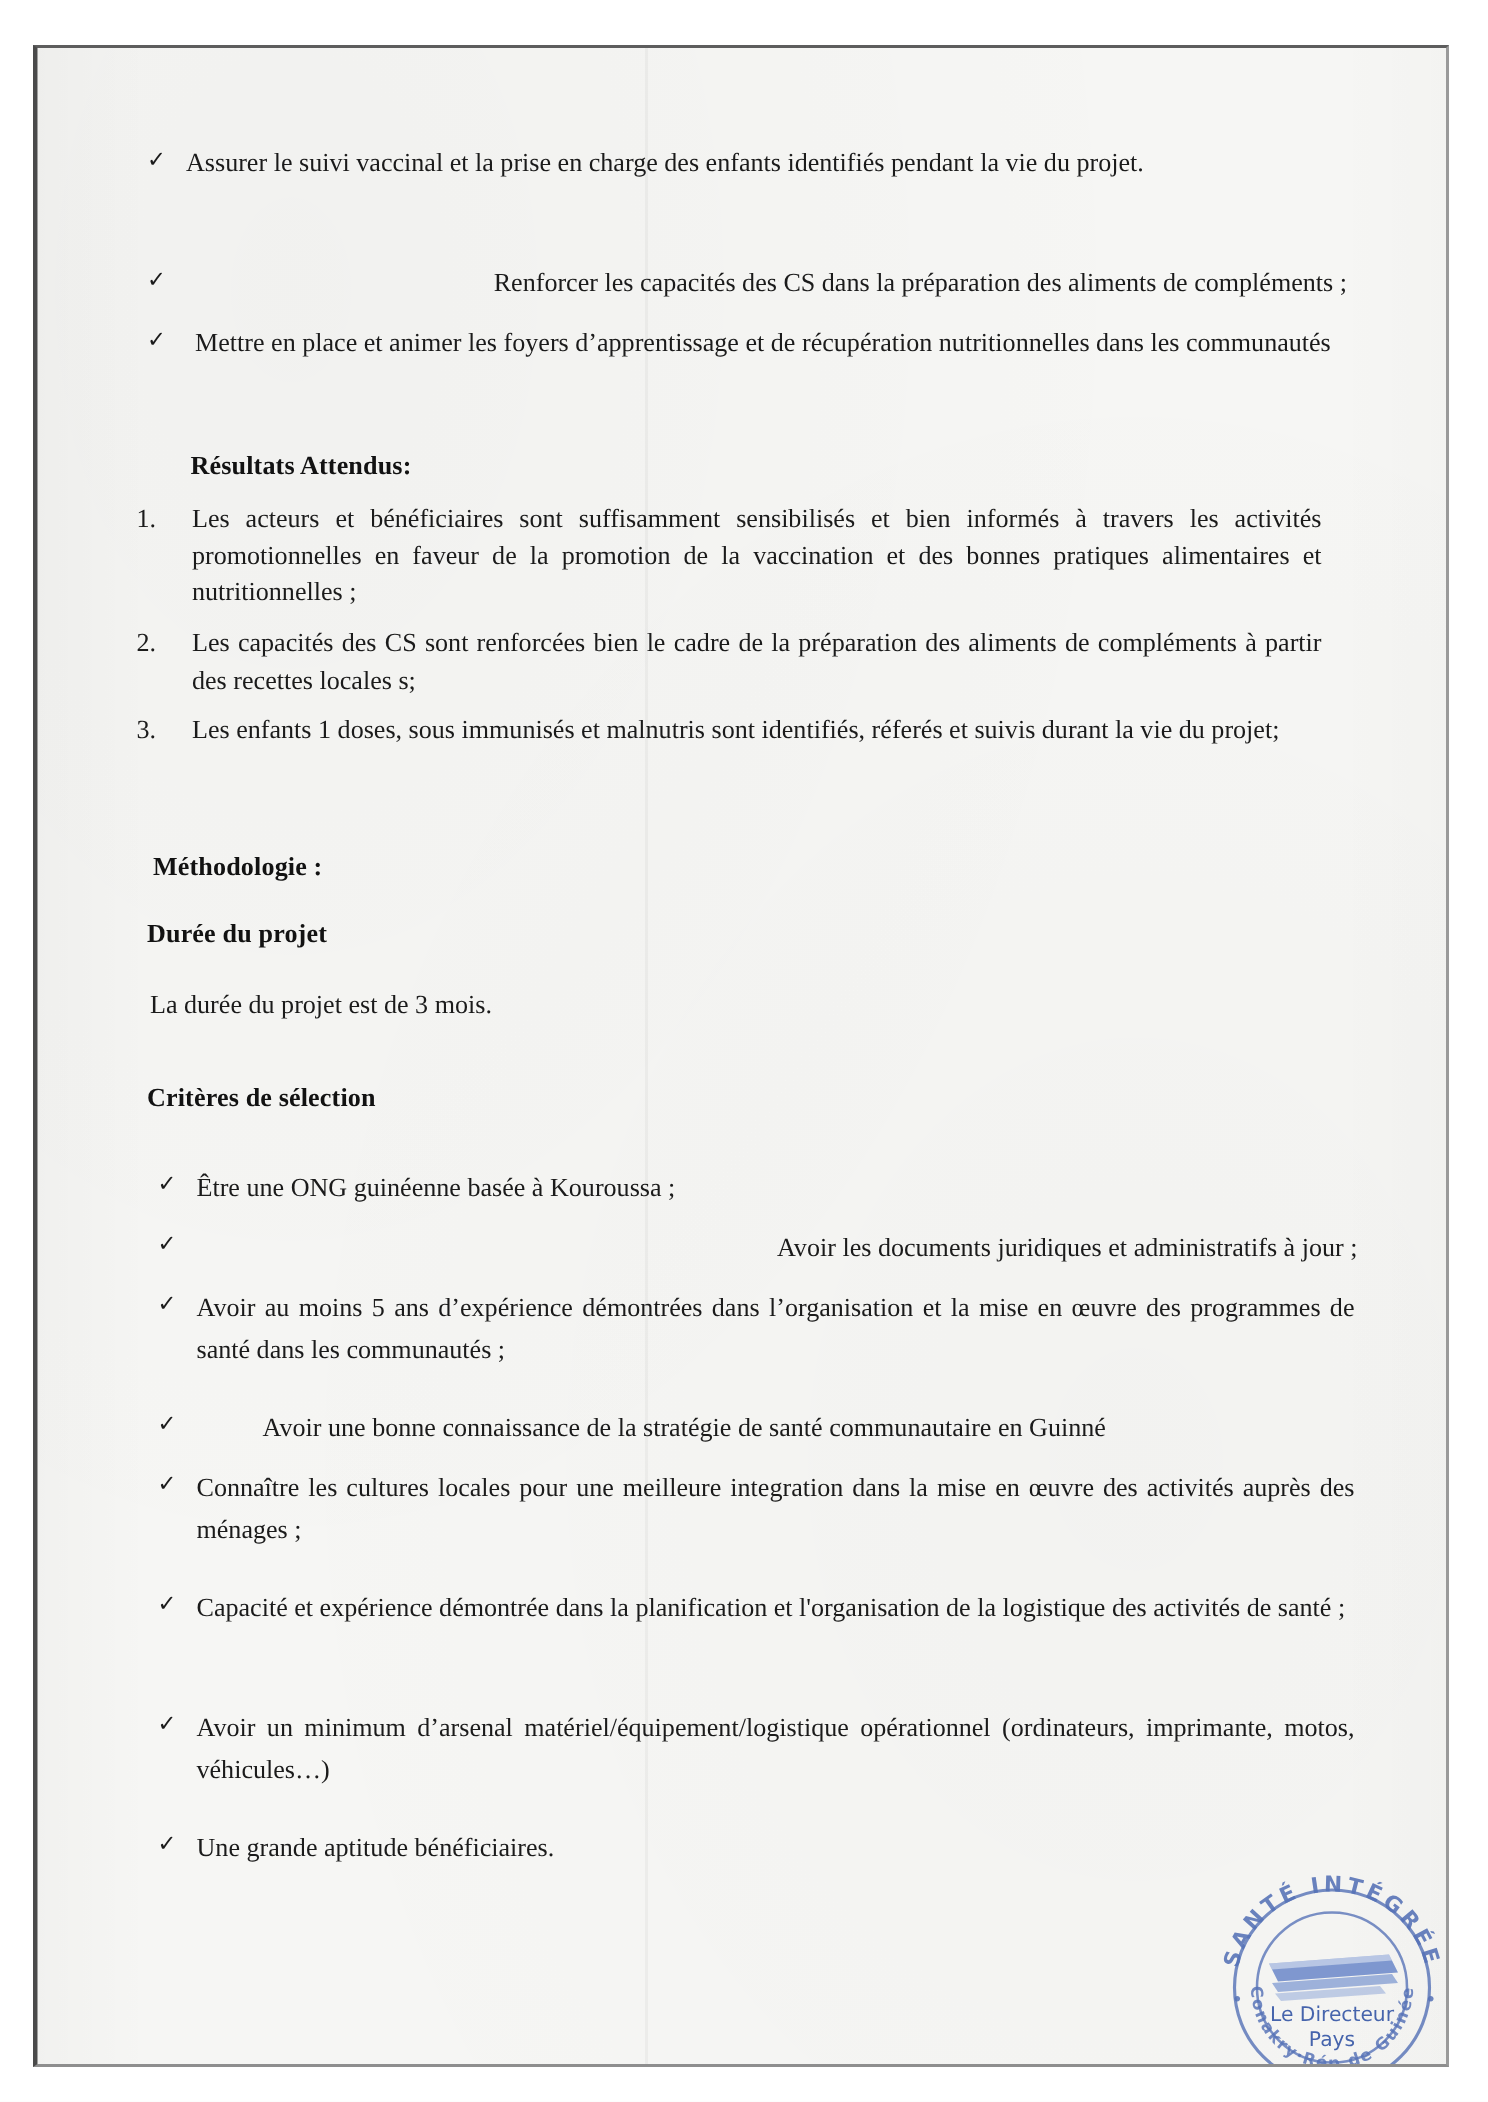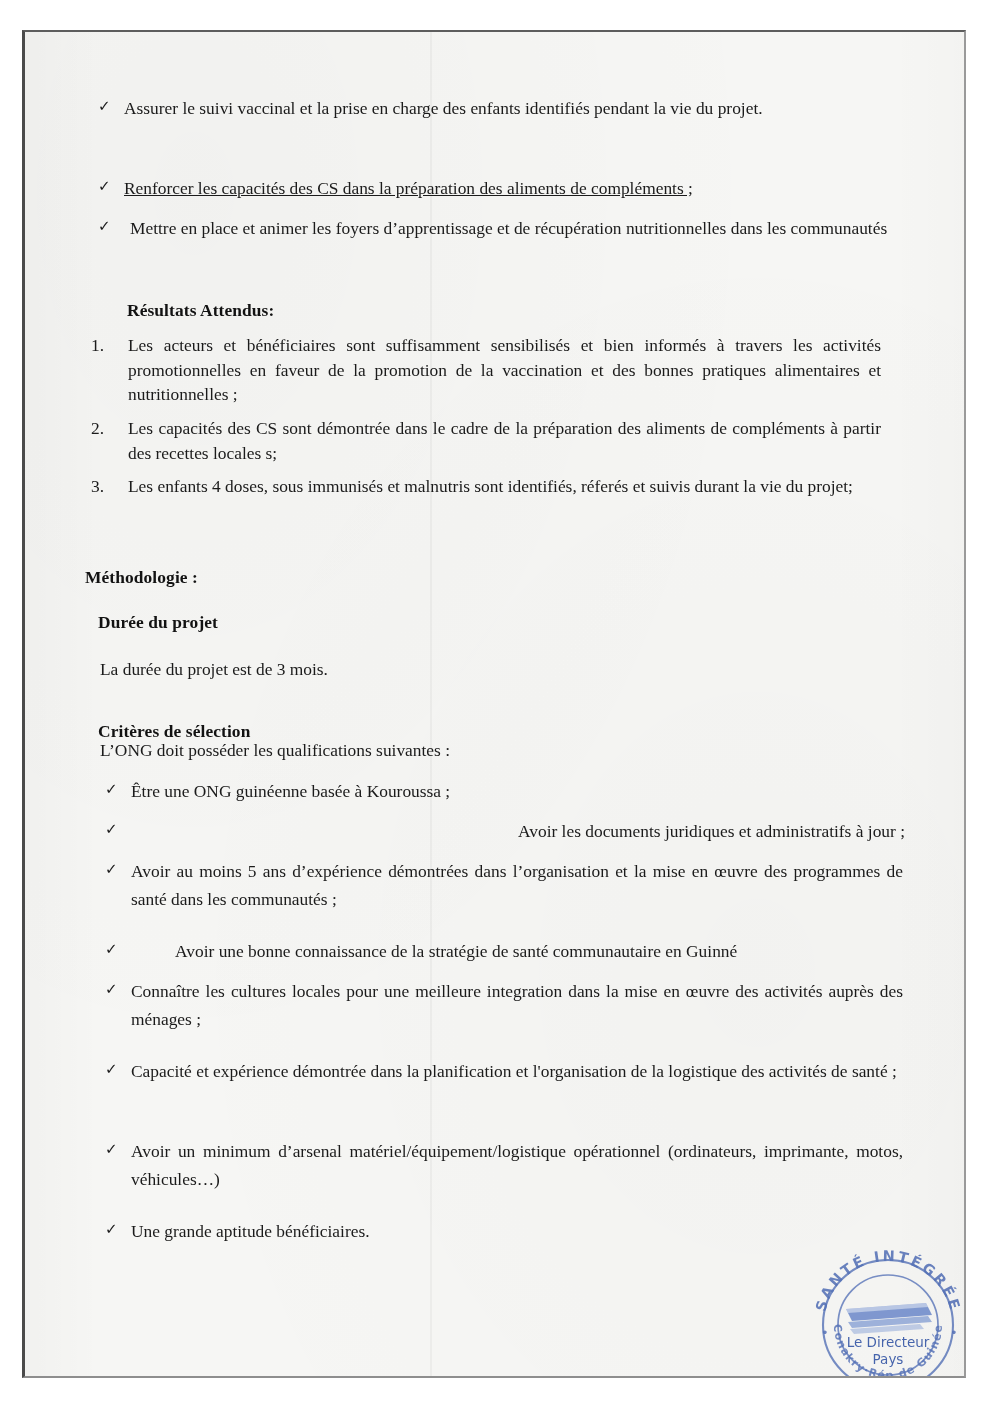--- a/index.html
+++ b/index.html
@@ -141,54 +141,53 @@
 
   <div id="content">
 
     <div class="check-row" style="left:73px; top:62px; width:800px;">
       <span class="check-mark">✓</span>
       <span class="check-body doc-text">Assurer le suivi vaccinal et la prise en charge des enfants identifiés pendant la vie du projet.</span>
     </div>
 
     <div class="check-row" style="left:73px; top:142px; width:800px;">
       <span class="check-mark">✓</span>
-      <span class="check-body doc-text" style="text-align:left;text-decoration:underline;">Renforcer les capacités des CS dans la préparation des aliments  de compléments ;</span>
+      <span class="check-body doc-text" style="text-align:right;">Renforcer les capacités des CS dans la préparation des aliments  de compléments ;</span>
     </div>
 
     <div class="check-row" style="left:73px; top:182px; width:800px;">
       <span class="check-mark">✓</span>
       <span class="check-body doc-text" style="text-indent:6px;">Mettre en place et animer les foyers d’apprentissage et de récupération nutritionnelles dans les communautés</span>
     </div>
 
     <div class="heading" style="left:70px; top:268px;margin-left:32px;">Résultats Attendus:</div>
 
     <div class="num-row" style="left:66px; top:301px; width:790px;">
       <span class="num-mark">1.</span>
       <span class="num-body doc-text">Les acteurs et bénéficiaires sont suffisamment sensibilisés et bien informés à travers les activités promotionnelles en faveur de la promotion de la vaccination et des bonnes pratiques alimentaires et nutritionnelles ;</span>
     </div>
 
     <div class="num-row" style="left:66px; top:384px; width:790px;">
       <span class="num-mark">2.</span>
-      <span class="num-body doc-text">Les capacités des CS sont démontrée dans le cadre de la préparation des aliments de compléments à partir des recettes locales s;</span>
+      <span class="num-body doc-text">Les capacités des CS sont renforcées bien le cadre de la préparation des aliments de compléments à partir des recettes locales s;</span>
     </div>
 
     <div class="num-row" style="left:66px; top:442px; width:790px;">
       <span class="num-mark">3.</span>
-      <span class="num-body doc-text">Les enfants 4 doses, sous immunisés et malnutris sont identifiés, réferés et suivis durant la vie du projet;</span>
-    </div>
-
-    <div class="heading" style="left:60px; top:535px;text-align:center;">Méthodologie :</div>
+      <span class="num-body doc-text">Les enfants 1 doses, sous immunisés et malnutris sont identifiés, réferés et suivis durant la vie du projet;</span>
+    </div>
+
+    <div class="heading" style="left:77px; top:535px;text-align:center;">Méthodologie :</div>
 
     <div class="heading" style="left:73px; top:580px;">Durée du projet</div>
 
     <div class="plain-line" style="left:75px; top:616px;">La durée du projet est de 3 mois.</div>
 
     <div class="heading" style="left:73px; top:662px;margin-top:27px;">Critères de sélection</div>
 
-    <div class="plain-line" style="left:75px; top:697px;">L’ONG doit posséder les qualifications suivantes :</div>
 
     <div class="check-row" style="left:80px; top:745px; width:800px;">
       <span class="check-mark">✓</span>
       <span class="check-body doc-text" style="text-align:left;">Être une ONG guinéenne basée à Kouroussa ;</span>
     </div>
 
     <div class="check-row" style="left:80px; top:785px; width:800px;">
       <span class="check-mark">✓</span>
       <span class="check-body doc-text" style="text-align:right;">Avoir les documents juridiques et administratifs à jour ;</span>
     </div>

